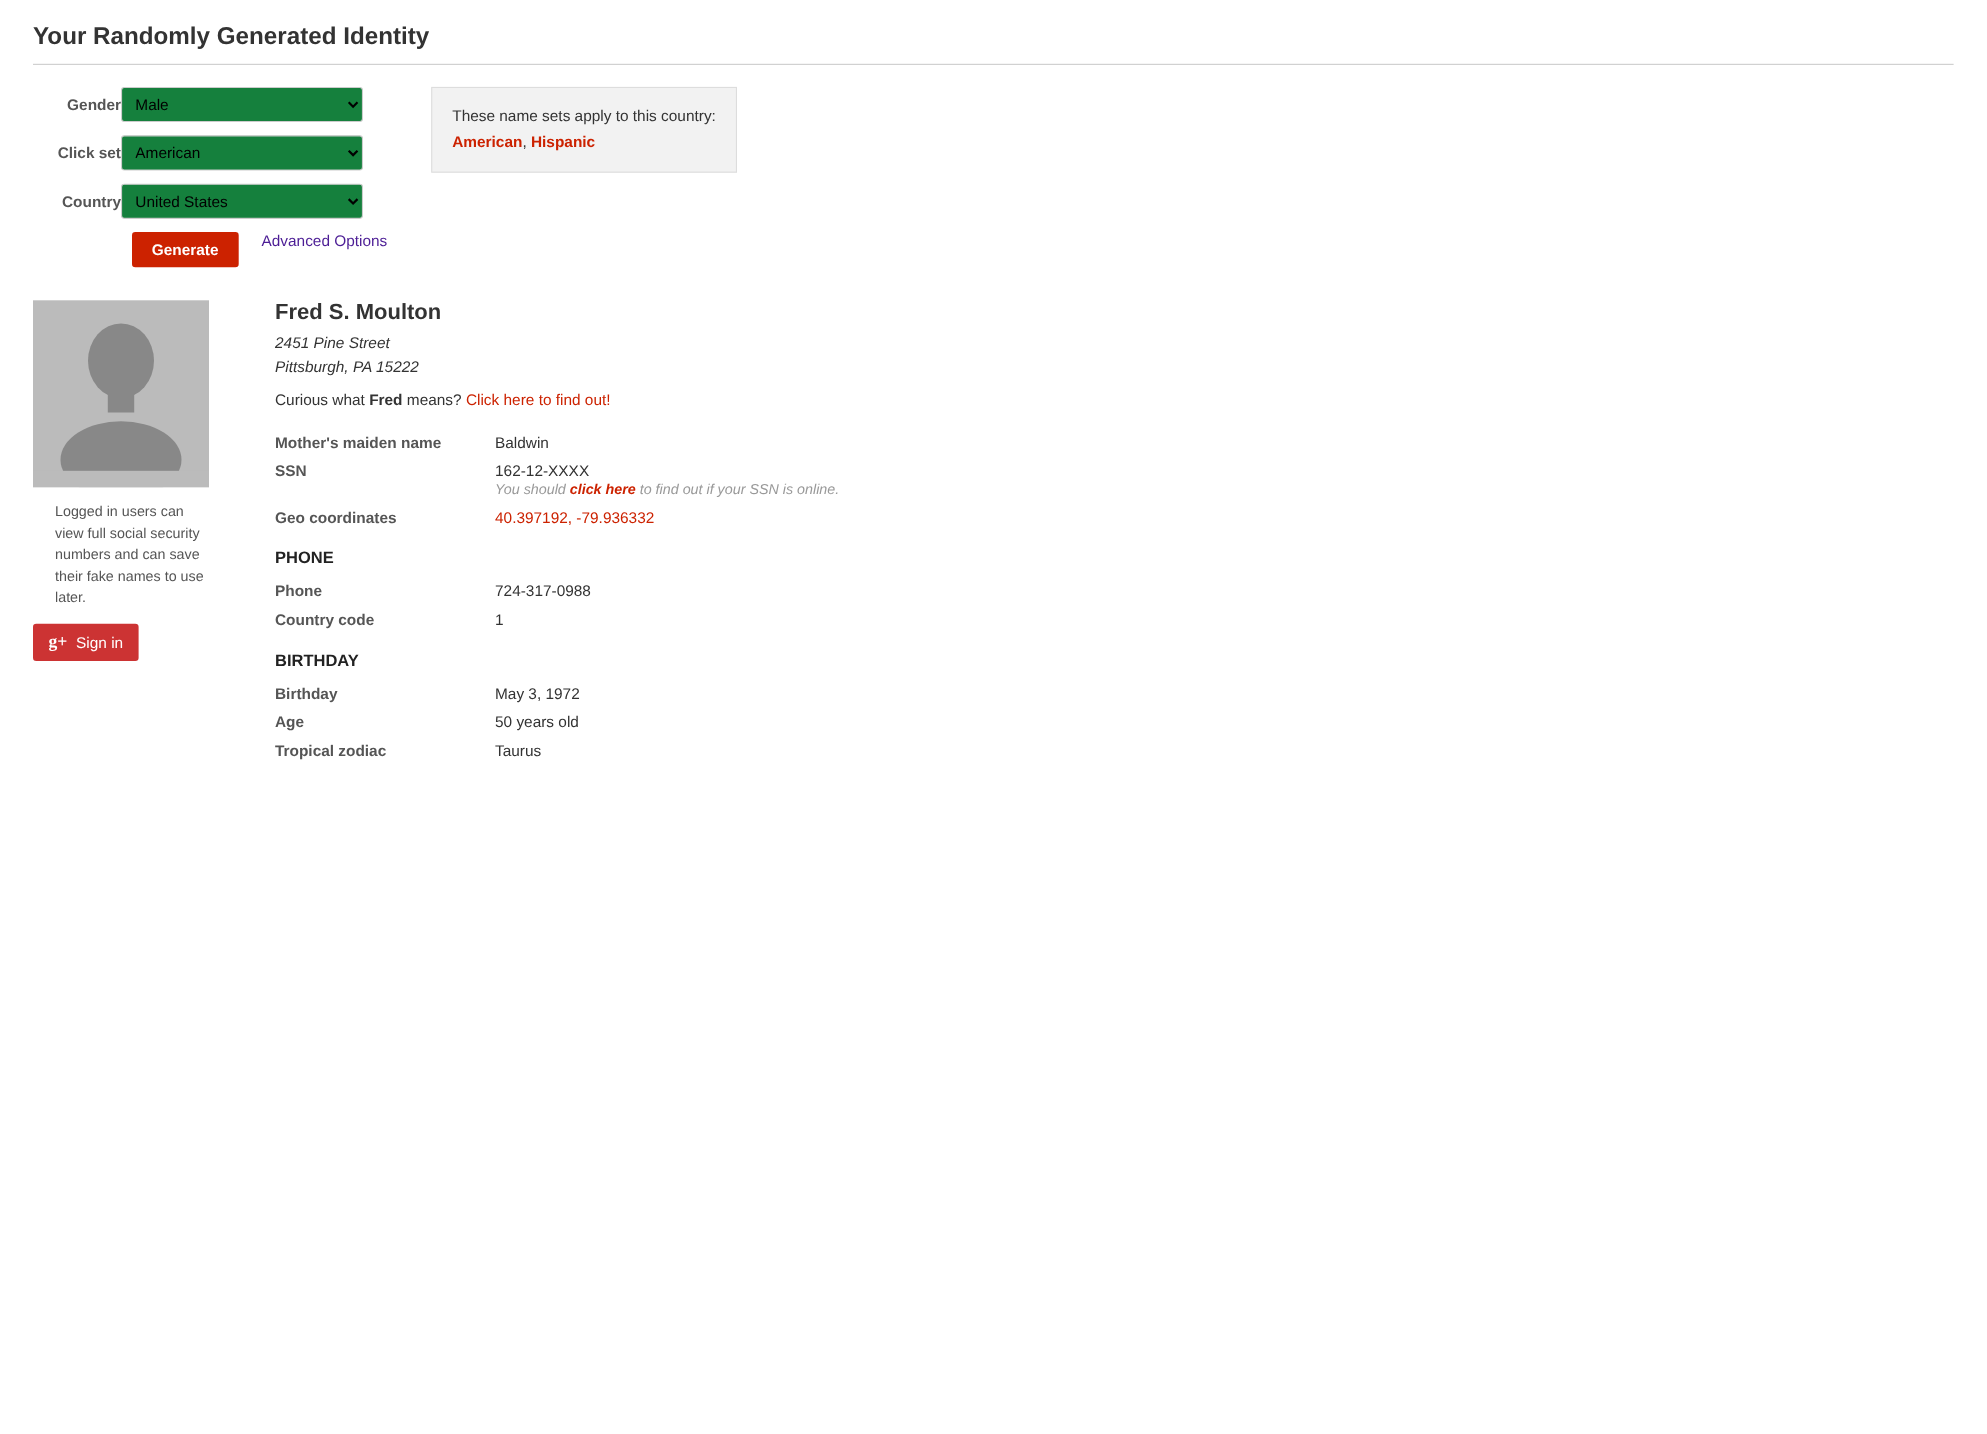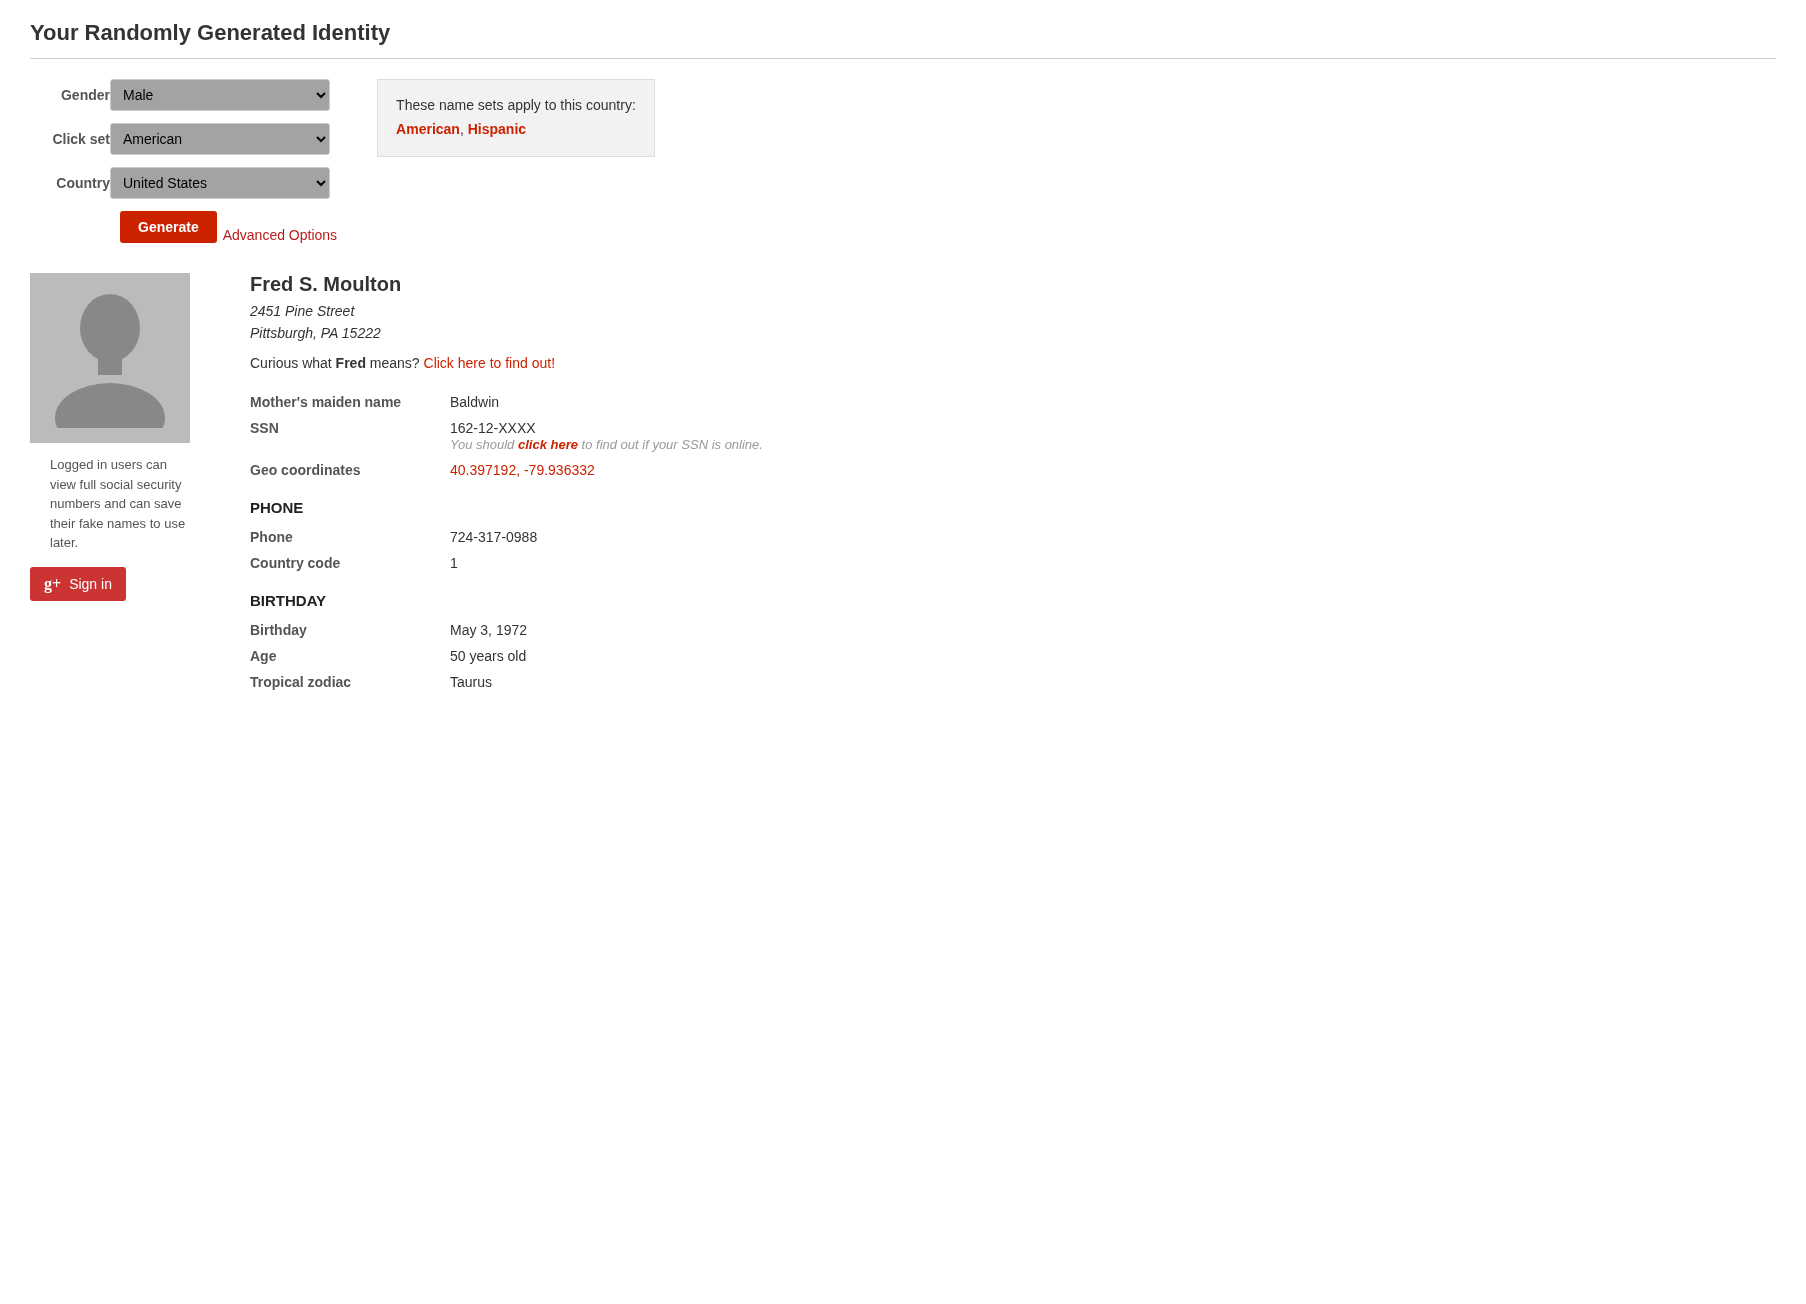--- a/index.html
+++ b/index.html
@@ -41,41 +41,41 @@
       font-weight: bold;
       color: #555;
       font-size: 14px;
     }
     .form-row select {
       width: 220px;
       padding: 6px 8px;
       border: 1px solid #ccc;
       border-radius: 3px;
       font-size: 14px;
-      background: #a3a3a3;
+      background: #15803d;
       appearance: auto;
     }
     .action-row {
       display: flex;
-      align-items: flex-end;
-      gap: 6px;
+      align-items: flex-start;
+      gap: 21px;
       margin-left: 90px;
     }
     .btn-generate {
       background-color: #cc2200;
       color: #fff;
       border: none;
       padding: 8px 18px;
       font-size: 14px;
       font-weight: bold;
       border-radius: 3px;
       cursor: pointer;
     }
     .link-advanced {
-      color: #b91c1c;
+      color: #4c1d95;
       text-decoration: none;
       font-size: 14px;
       cursor: pointer;
     }
     .name-sets-box {
       background: #f2f2f2;
       border: 1px solid #ddd;
       padding: 14px 18px;
       font-size: 14px;
       color: #333;

